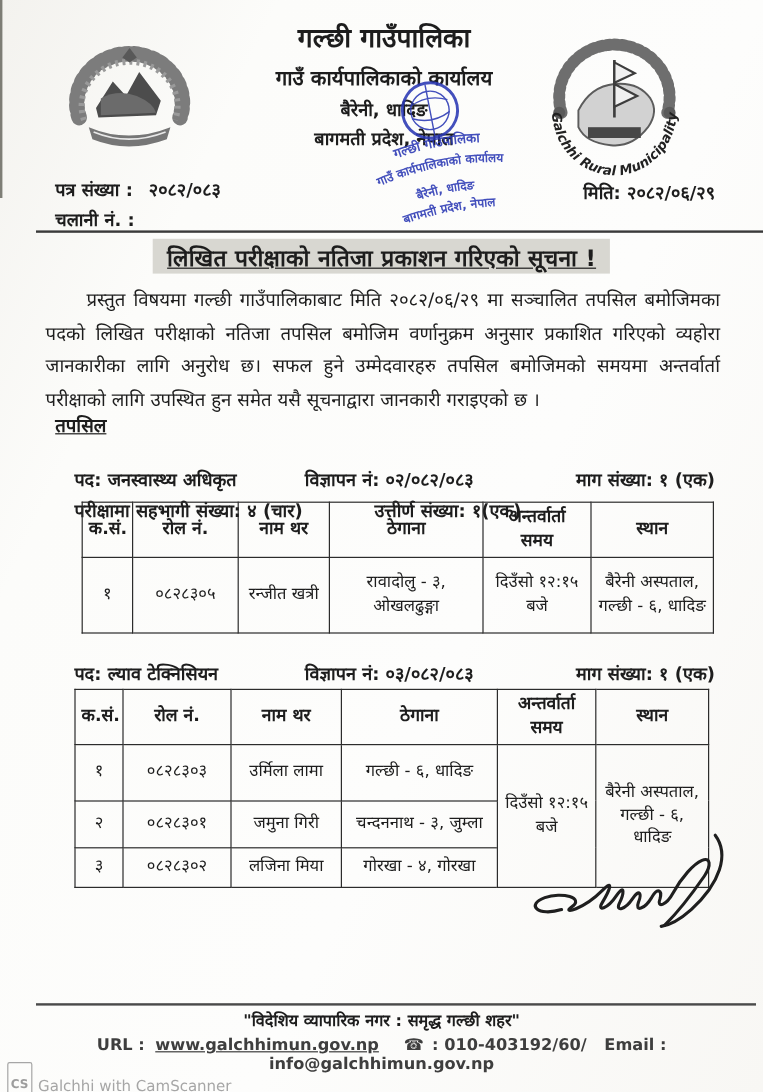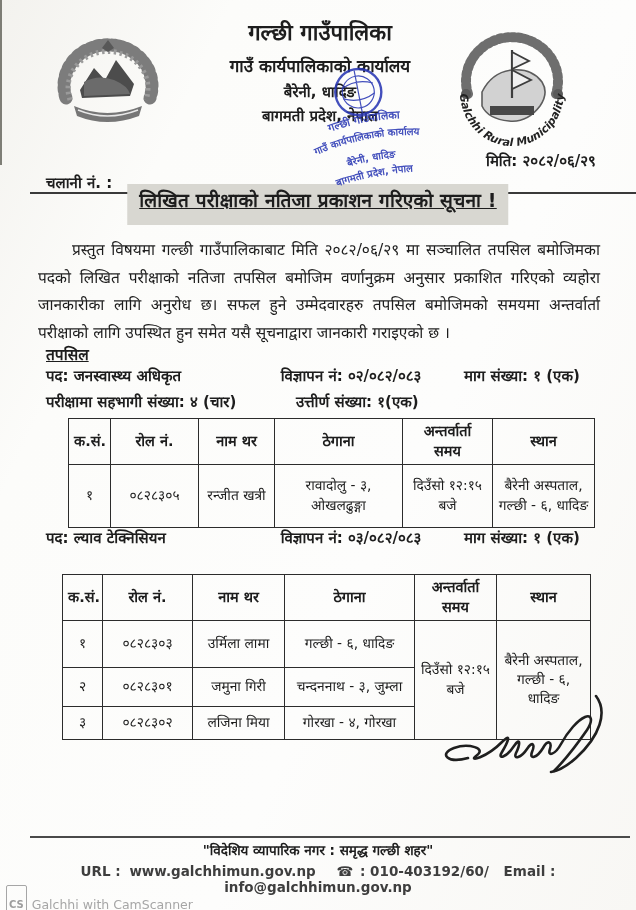--- a/index.html
+++ b/index.html
@@ -20,51 +20,51 @@
   
   .stamp{position:absolute;left:280px;top:66px;width:164px;height:132px;transform:rotate(-11deg);opacity:.88;z-index:6;pointer-events:none;}
   
   .meta-letter{position:absolute;left:46px;top:147px;font-size:15px;font-weight:bold;}
   .meta-letter .val{margin-left:8px;font-weight:bold;}
   .meta-date{position:absolute;left:486px;top:150px;font-size:15px;font-weight:bold;}
   .dispatch{position:absolute;left:46px;top:172px;font-size:15px;font-weight:bold;}
   .rule{position:absolute;left:30px;top:192px;width:606px;border-top:2.2px solid #3a3a3a;}
   
   .headline{
-    position:absolute;left:50%;top:184px;transform:translateX(-50%);
-    background:#d8d7d1;padding:3px 12px 12px;white-space:nowrap;
+    position:absolute;left:50%;top:199px;transform:translateX(-50%);
+    background:#d8d7d1;padding:3px 12px 0;white-space:nowrap;
     font-size:19px;font-weight:bold;text-decoration:underline;letter-spacing:.2px;
   }
   
   .body-par{
     position:absolute;left:38px;top:237px;width:562px;
     font-size:15.5px;font-weight:500;line-height:27.5px;text-align:justify;text-indent:34px;
   }
   .tapasil{position:absolute;left:46px;top:343px;font-size:15.5px;font-weight:bold;text-decoration:underline;}
   
-  .posrow{position:absolute;left:46px;width:552px;font-size:15px;font-weight:600;display:flex;}
+  .posrow{position:absolute;left:62px;width:552px;font-size:15px;font-weight:600;display:flex;margin-top:24px;}
   .p1a{top:365px;} .p1b{top:391px;} .p2a{top:527px;} .p2b{top:552px;}
-  .posrow .c1{width:192px;} .posrow .c2{width:226px;text-align:center;} .posrow .c3{flex:1;}
+  .posrow .c1{width:192px;} .posrow .c2{width:226px;} .posrow .c3{flex:1;}
   .posrow .d1{width:250px;} .posrow .d2{flex:1;}
   
   table{border-collapse:collapse;table-layout:fixed;}
   .t1{position:absolute;left:68px;top:418px;width:526px;}
   .t2{position:absolute;left:62px;top:574px;width:528px;}
   th,td{border:1.7px solid #2c2c2c;text-align:center;vertical-align:middle;padding:2px 5px;line-height:1.4;}
   th{font-size:14.5px;font-weight:bold;height:25px;}
   td{font-size:13.8px;font-weight:500;}
   .t1 td{height:58px;}
   .t2 .r1 td{height:42px;} .t2 .r2 td{height:34px;} .t2 .r3 td{height:28px;}
   
   .signature{position:absolute;left:428px;top:686px;width:190px;height:96px;}
   
   .f-rule{position:absolute;left:30px;top:836px;width:600px;border-top:2px solid #4a4a4a;}
   .f-motto{position:absolute;left:0;top:841px;width:100%;text-align:center;font-size:13.5px;font-weight:bold;}
   .f-contact{position:absolute;left:0;top:863px;width:100%;text-align:center;font-size:13.5px;color:#3e3e3e;font-weight:600;}
-  .f-contact .url{margin:0 6px 12px 4px;}
+  .f-contact .url{text-decoration:underline;margin:0 6px 12px 4px;}
   .f-contact .phone-icon{margin:0 2px 0 10px;}
   .f-contact .email{margin-left:10px;}
   
   .watermark{position:absolute;left:6px;top:885px;display:flex;align-items:center;gap:5px;color:#a6a6a6;font-size:12.5px;}
   .cs-badge{display:inline-block;border:1.4px solid #a6a6a6;border-radius:2px;font-size:10px;font-weight:bold;padding:12px 2px;line-height:13px;color:#9d9d9d;}
 </style>
 </head>
 <body>
 
 <div class="page">
@@ -120,20 +120,24 @@
         <path id="stC" d="M30,104 Q86,88 142,104" fill="none"></path>
         <path id="stD" d="M20,120 Q86,104 152,120" fill="none"></path>
         <text font-size="11"><textPath href="#stA" startOffset="50%" text-anchor="middle">गल्छी गाउँपालिका</textPath></text>
         <text font-size="10"><textPath href="#stB" startOffset="50%" text-anchor="middle">गाउँ कार्यपालिकाको कार्यालय</textPath></text>
         <text font-size="10"><textPath href="#stC" startOffset="50%" text-anchor="middle">बैरेनी, धादिङ</textPath></text>
         <text font-size="10"><textPath href="#stD" startOffset="50%" text-anchor="middle">बागमती प्रदेश, नेपाल</textPath></text>
       </g>
     </svg>
   </div>
 
+  <div class="meta-letter">
+    <span>पत्र संख्या :</span>
+    <span class="val">२०८२/०८३</span>
+  </div>
   <div class="meta-date">
     <span>मिति:</span>
     <span>२०८२/०६/२९</span>
   </div>
   <div class="dispatch">चलानी नं. :</div>
   <div class="rule"></div>
 
   <div class="headline">लिखित परीक्षाको नतिजा प्रकाशन गरिएको सूचना !</div>
 
   <div class="body-par">प्रस्तुत विषयमा गल्छी गाउँपालिकाबाट मिति २०८२/०६/२९ मा सञ्चालित तपसिल बमोजिमका पदको लिखित परीक्षाको नतिजा तपसिल बमोजिम वर्णानुक्रम अनुसार प्रकाशित गरिएको व्यहोरा जानकारीका लागि अनुरोध छ। सफल हुने उम्मेदवारहरु तपसिल बमोजिमको समयमा अन्तर्वार्ता परीक्षाको लागि उपस्थित हुन समेत यसै सूचनाद्वारा जानकारी गराइएको छ ।</div>

